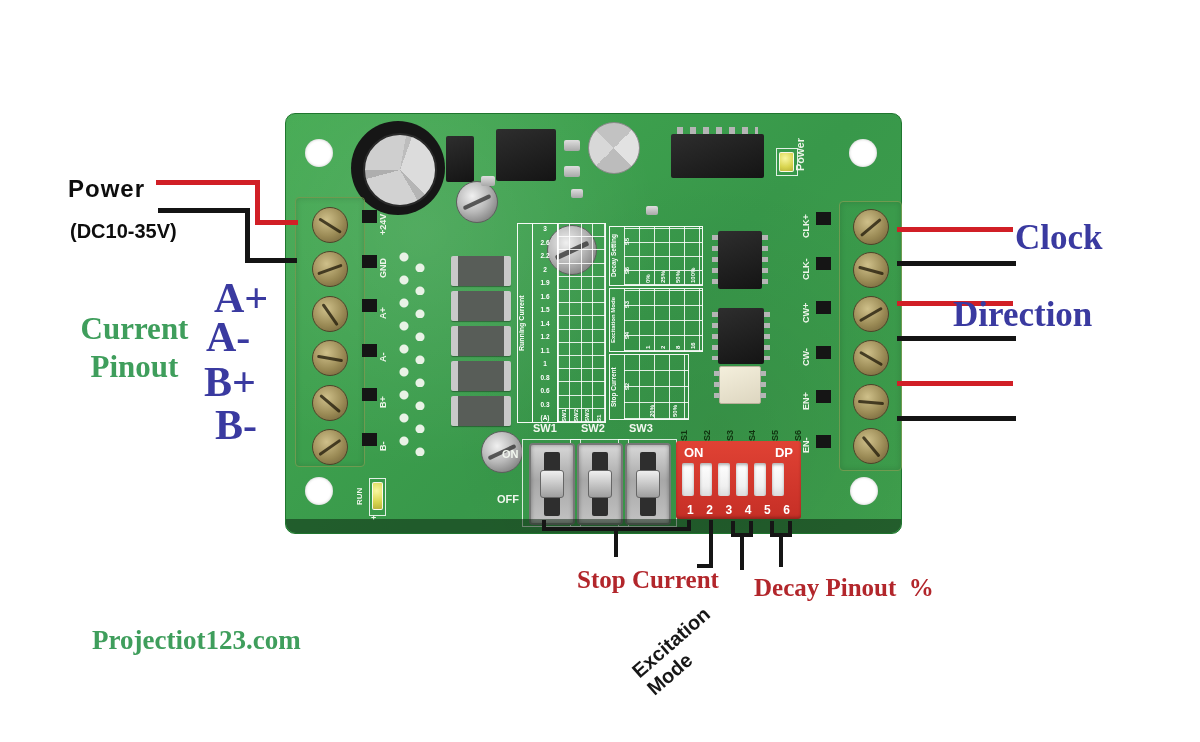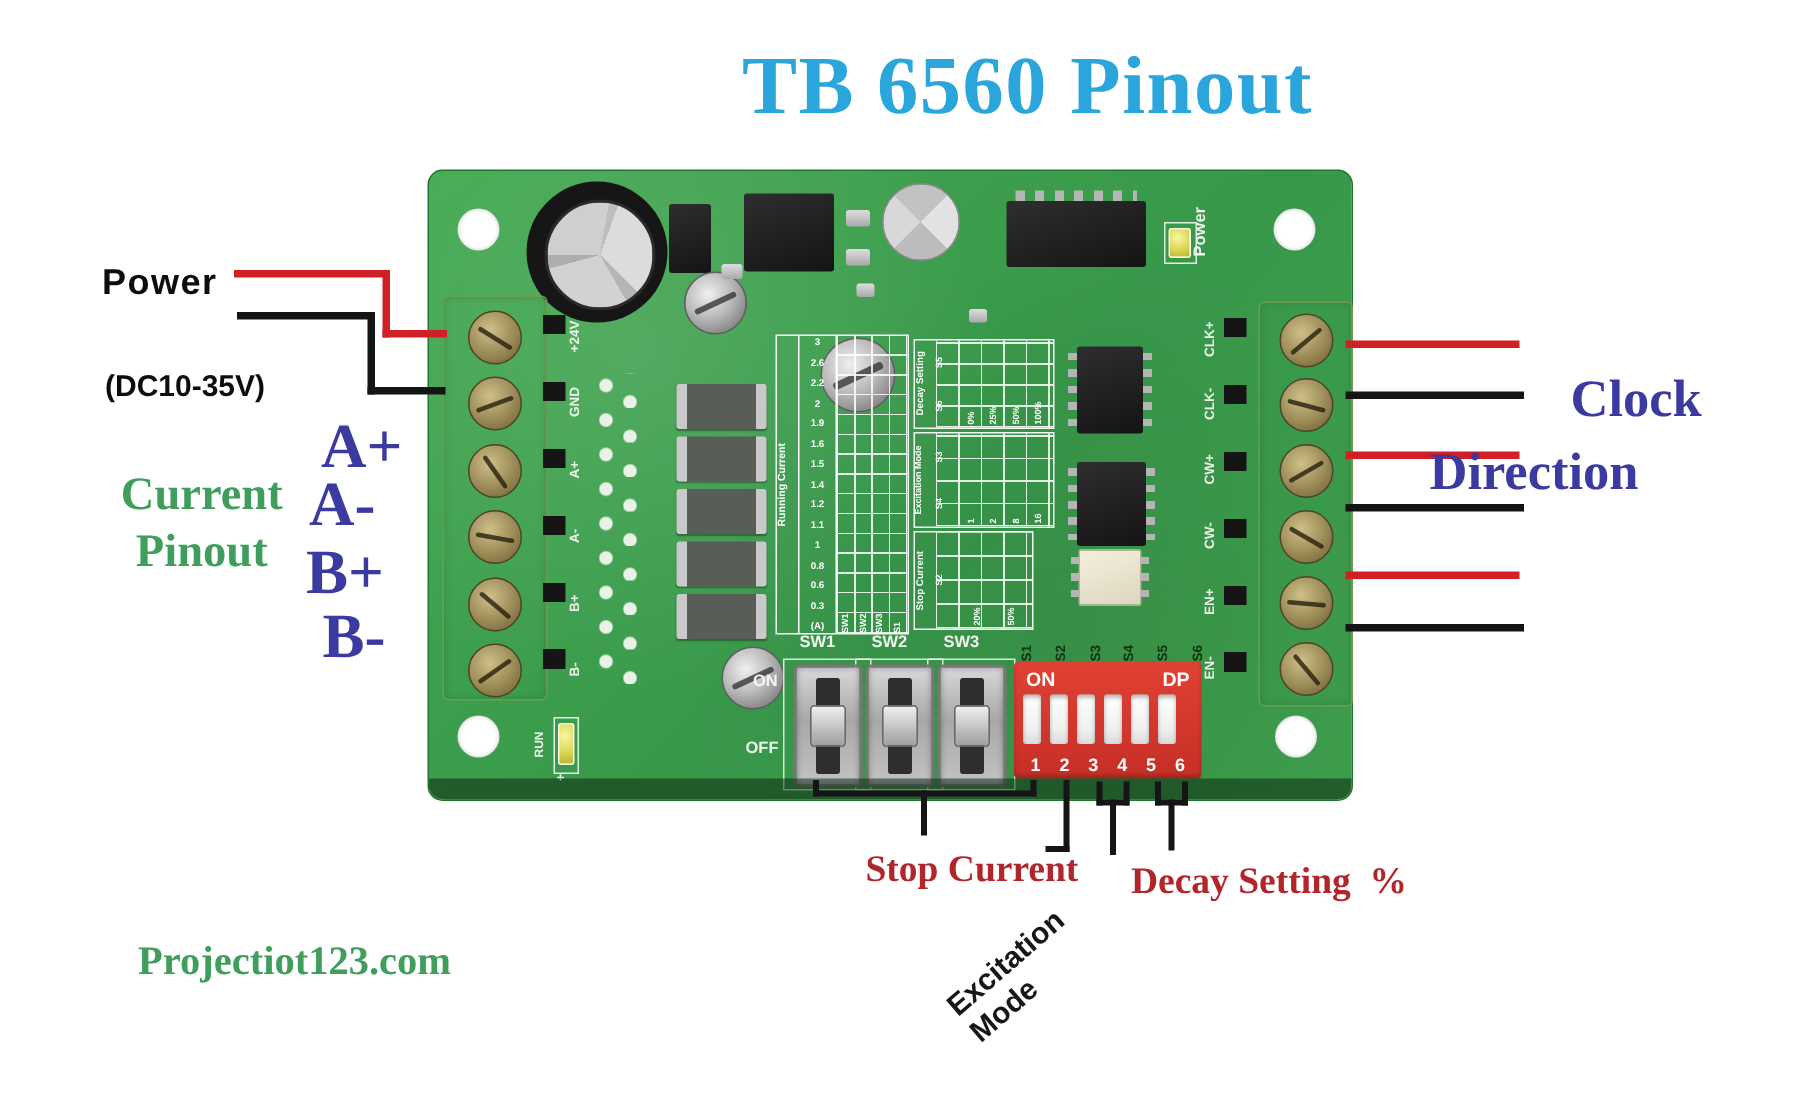--- a/index.html
+++ b/index.html
@@ -108,21 +108,20 @@
 
   .led { position:absolute; border:1px solid rgba(255,255,255,0.85); border-radius:2px;
     background: radial-gradient(circle at 40% 30%, #f8f7a0, #d8d44e 60%, #b8b23a); }
   .wbox { position:absolute; border:1px solid rgba(255,255,255,0.85); }
 </style>
 </head>
 <body>
 
 <div class="stage">
 
-  <div class="abs t-serif title" style="left:430px;top:28px;width:510px;">TB 6560 Pinout</div>
 
   <div class="board">
 
     <div class="hole" style="left:19px;top:25px;"></div>
     <div class="hole" style="left:563px;top:25px;"></div>
     <div class="hole" style="left:19px;top:363px;"></div>
     <div class="hole" style="left:564px;top:363px;"></div>
 
     <div class="cap-outer" style="left:65px;top:7px;width:94px;height:94px;"></div>
     <div class="cap-inner" style="left:77px;top:19px;width:70px;height:70px;"></div>
@@ -354,47 +353,47 @@
   <div class="wire w-blk" style="left:245px;top:258px;width:52px;height:5px;"></div>
 
   <div class="wire w-red" style="left:897px;top:227px;width:116px;height:5px;"></div>
   <div class="wire w-blk" style="left:897px;top:261px;width:119px;height:5px;"></div>
   <div class="wire w-red" style="left:897px;top:301px;width:116px;height:5px;"></div>
   <div class="wire w-blk" style="left:897px;top:336px;width:119px;height:5px;"></div>
   <div class="wire w-red" style="left:897px;top:381px;width:116px;height:5px;"></div>
   <div class="wire w-blk" style="left:897px;top:416px;width:119px;height:5px;"></div>
 
   <div class="abs t-sans" style="left:68px;top:175px;font-size:24px;color:#0d0d0d;letter-spacing:1px;">Power</div>
-  <div class="abs t-sans" style="left:70px;top:220px;font-size:20px;color:#0d0d0d;margin-top:27px;">(DC10-35V)</div>
+  <div class="abs t-sans" style="left:70px;top:220px;font-size:20px;color:#0d0d0d;">(DC10-35V)</div>
   <div class="abs t-serif greenlb" style="left:62px;top:310px;width:145px;text-align:center;font-size:31px;line-height:38px;">
     <div>Current</div>
     <div>Pinout</div>
   </div>
   <div class="abs t-serif bluepin" style="left:214px;top:277px;font-size:42px;line-height:1;">A+</div>
   <div class="abs t-serif bluepin" style="left:206px;top:316px;font-size:42px;line-height:1;">A-</div>
   <div class="abs t-serif bluepin" style="left:204px;top:361px;font-size:42px;line-height:1;">B+</div>
   <div class="abs t-serif bluepin" style="left:215px;top:404px;font-size:42px;line-height:1;">B-</div>
 
-  <div class="abs t-serif bluepin" style="left:1047px;top:220px;font-size:35px;line-height:1;margin-top:28px;">Clock</div>
+  <div class="abs t-serif bluepin" style="left:1015px;top:220px;font-size:35px;line-height:1;">Clock</div>
   <div class="abs t-serif bluepin" style="left:953px;top:297px;font-size:35px;line-height:1;">Direction</div>
 
   <div class="bracket" style="left:542px;top:520px;width:4px;height:11px;"></div>
   <div class="bracket" style="left:542px;top:527px;width:149px;height:4px;"></div>
   <div class="bracket" style="left:687px;top:520px;width:4px;height:11px;"></div>
   <div class="bracket" style="left:614px;top:527px;width:4px;height:30px;"></div>
   <div class="bracket" style="left:709px;top:520px;width:4px;height:48px;"></div>
   <div class="bracket" style="left:697px;top:564px;width:16px;height:4px;"></div>
   <div class="bracket" style="left:731px;top:521px;width:4px;height:16px;"></div>
   <div class="bracket" style="left:749px;top:521px;width:4px;height:16px;"></div>
   <div class="bracket" style="left:731px;top:533px;width:22px;height:4px;"></div>
   <div class="bracket" style="left:740px;top:533px;width:4px;height:37px;"></div>
   <div class="bracket" style="left:770px;top:521px;width:4px;height:16px;"></div>
   <div class="bracket" style="left:788px;top:521px;width:4px;height:16px;"></div>
   <div class="bracket" style="left:770px;top:533px;width:22px;height:4px;"></div>
   <div class="bracket" style="left:779px;top:533px;width:4px;height:34px;"></div>
 
   <div class="abs t-serif redlb" style="left:577px;top:566px;font-size:25px;">Stop Current</div>
-  <div class="abs t-serif redlb" style="left:754px;top:574px;font-size:25px;white-space:pre;">Decay Setting  %</div>
+  <div class="abs t-serif redlb" style="left:754px;top:574px;font-size:25px;white-space:pre;">Decay Pinout  %</div>
   <div class="abs t-sans" style="left:642px;top:660px;width:150px;height:22px;font-size:20px;color:#171717;transform:rotate(-41deg);transform-origin:left bottom;">Excitation Mode</div>
 
   <div class="abs t-serif greenlb" style="left:92px;top:625px;font-size:27px;">Projectiot123.com</div>
 
 </div>
 
 </body></html>

